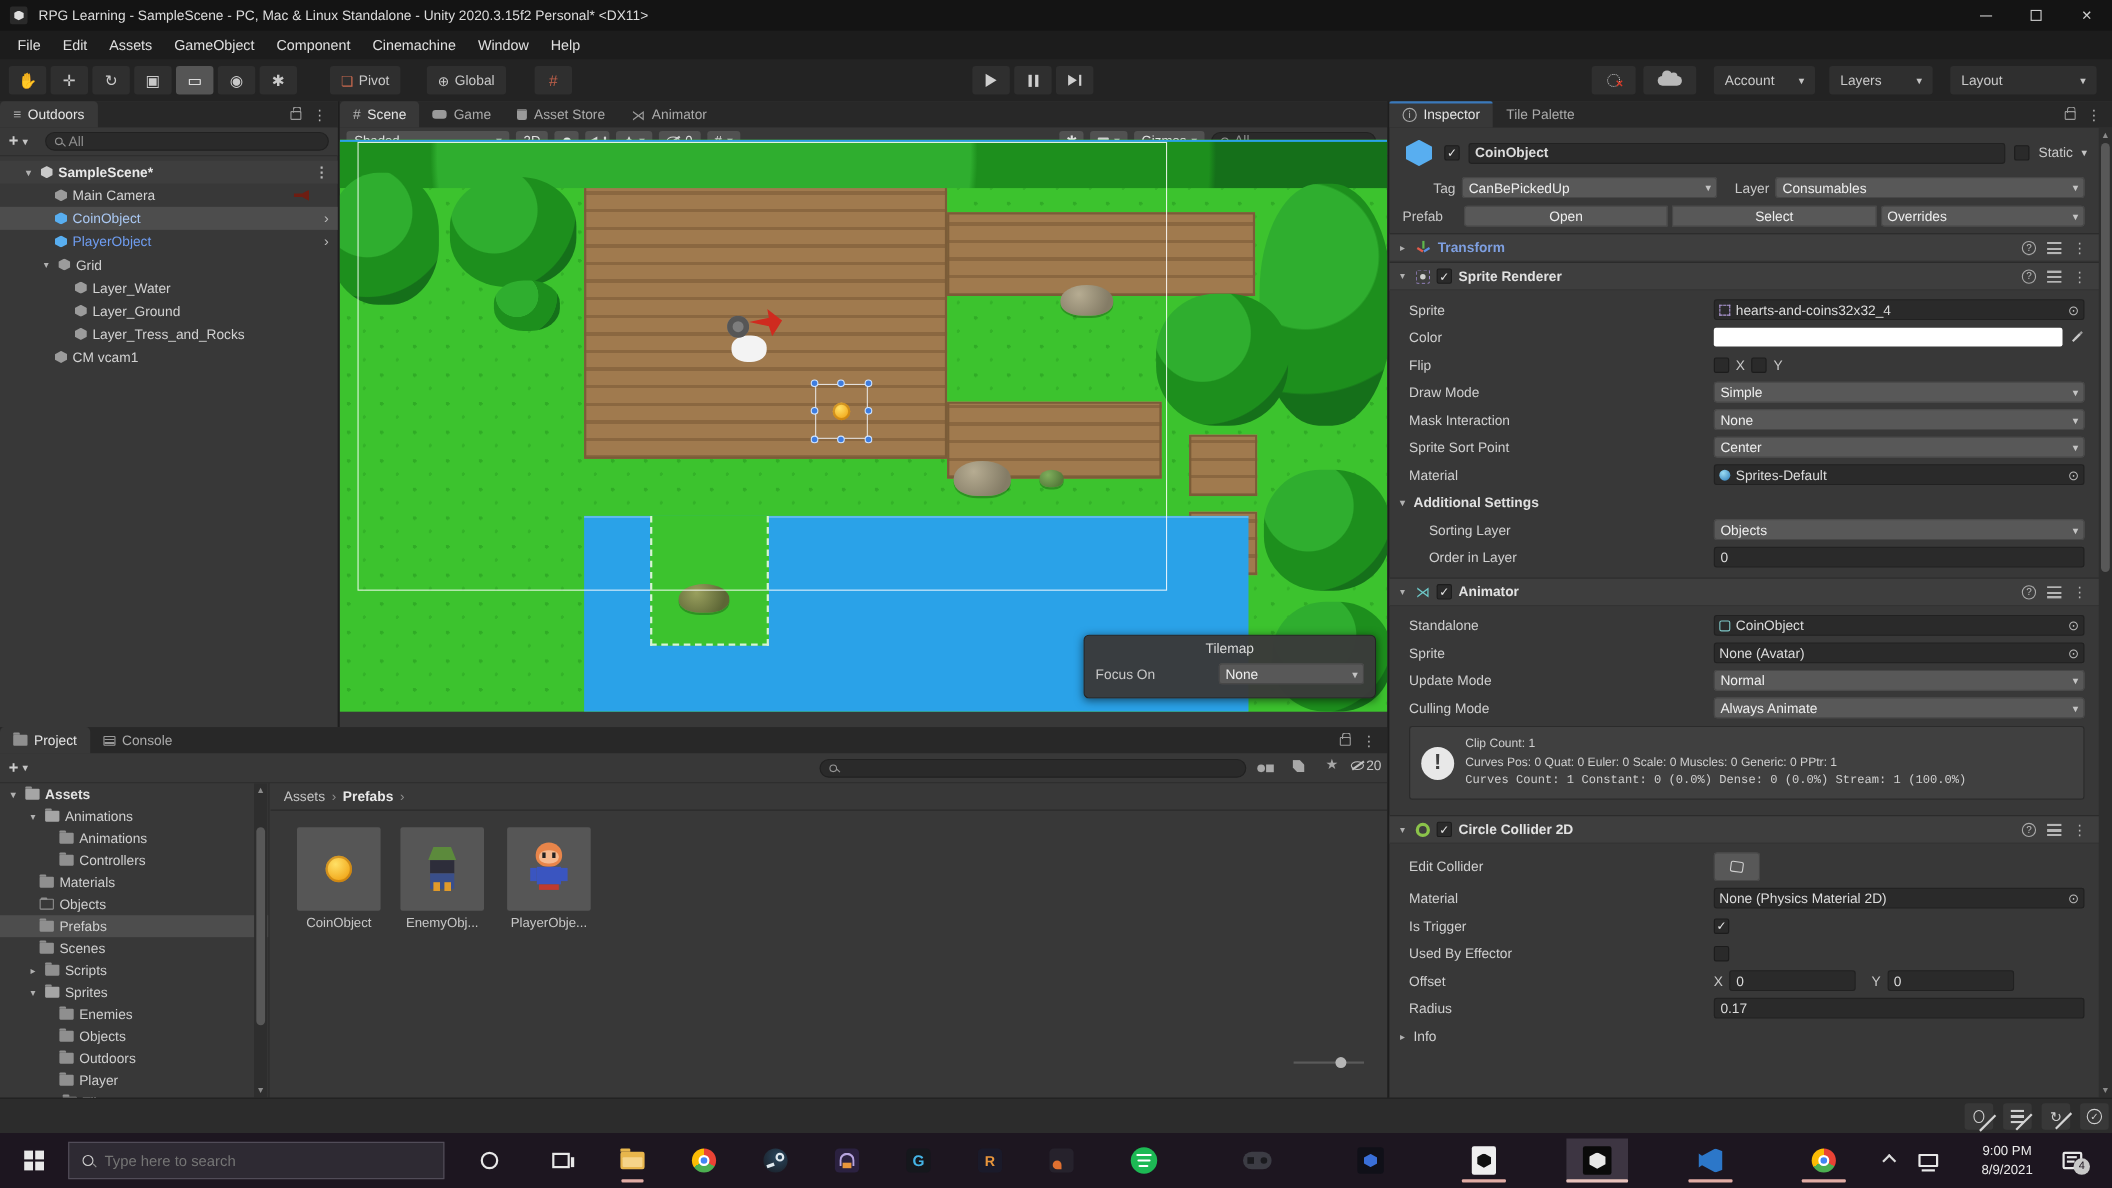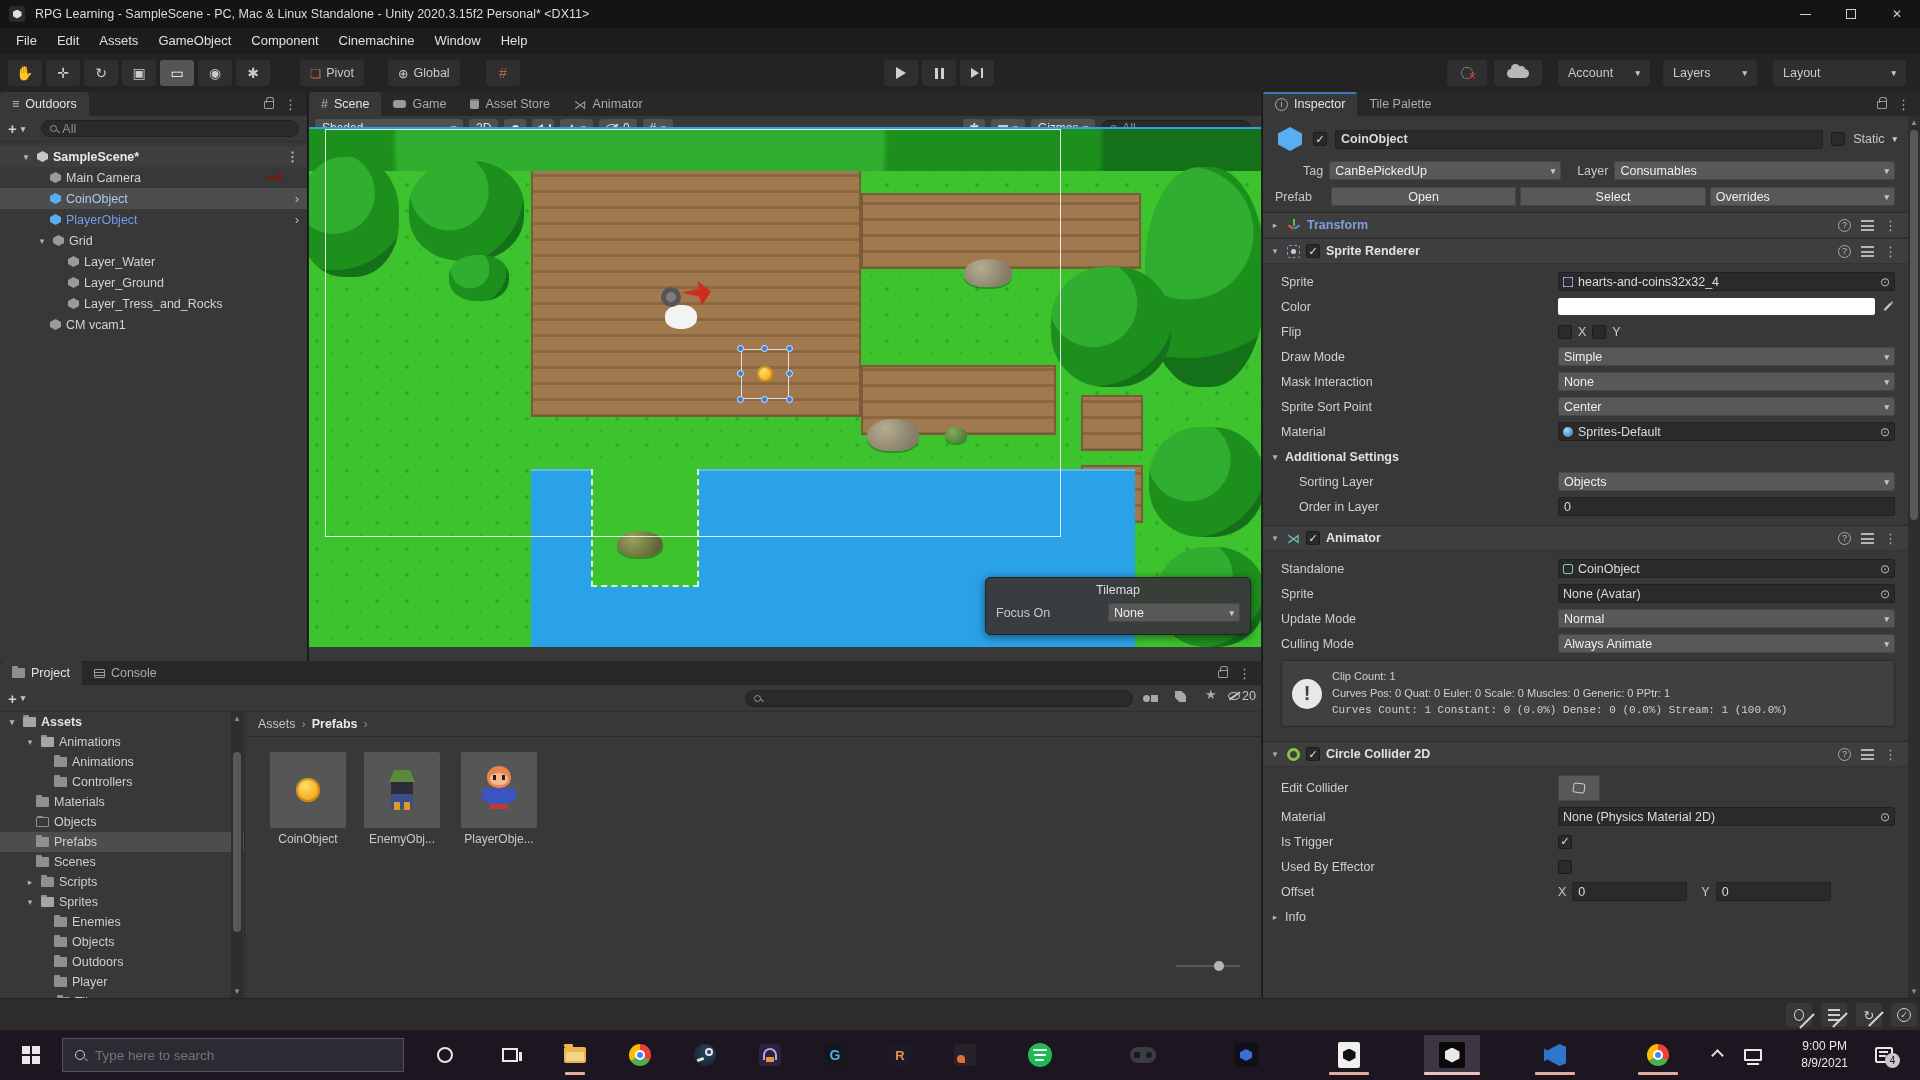--- a/index.html
+++ b/index.html
@@ -674,20 +674,28 @@
           <span class="txtf" style="width:115px;">
               <span>0</span>
             </span>
           <span style="color:#c8c8c8;margin-left:8px;">Y</span>
           <span class="txtf" style="width:115px;">
               <span>0</span>
             </span>
         </span>
       </div>
       <div class="irow">
+        <span class="ilbl">Radius</span>
+        <span class="ival">
+            <span class="txtf" style="flex:1;">
+              <span>0.17</span>
+            </span>
+          </span>
+      </div>
+      <div class="irow">
         <span class="ilbl" style="padding-left:6px;display:flex;align-items:center;gap:4px;">
           <span class="fold">▸</span>
           <span>Info</span>
         </span>
       </div>
     </div>
   </div>
   <div class="vscroll">
     <span class="sarrow" style="top:2px;">▲</span>
     <div class="vthumb" style="top:14px;height:390px;"></div>

